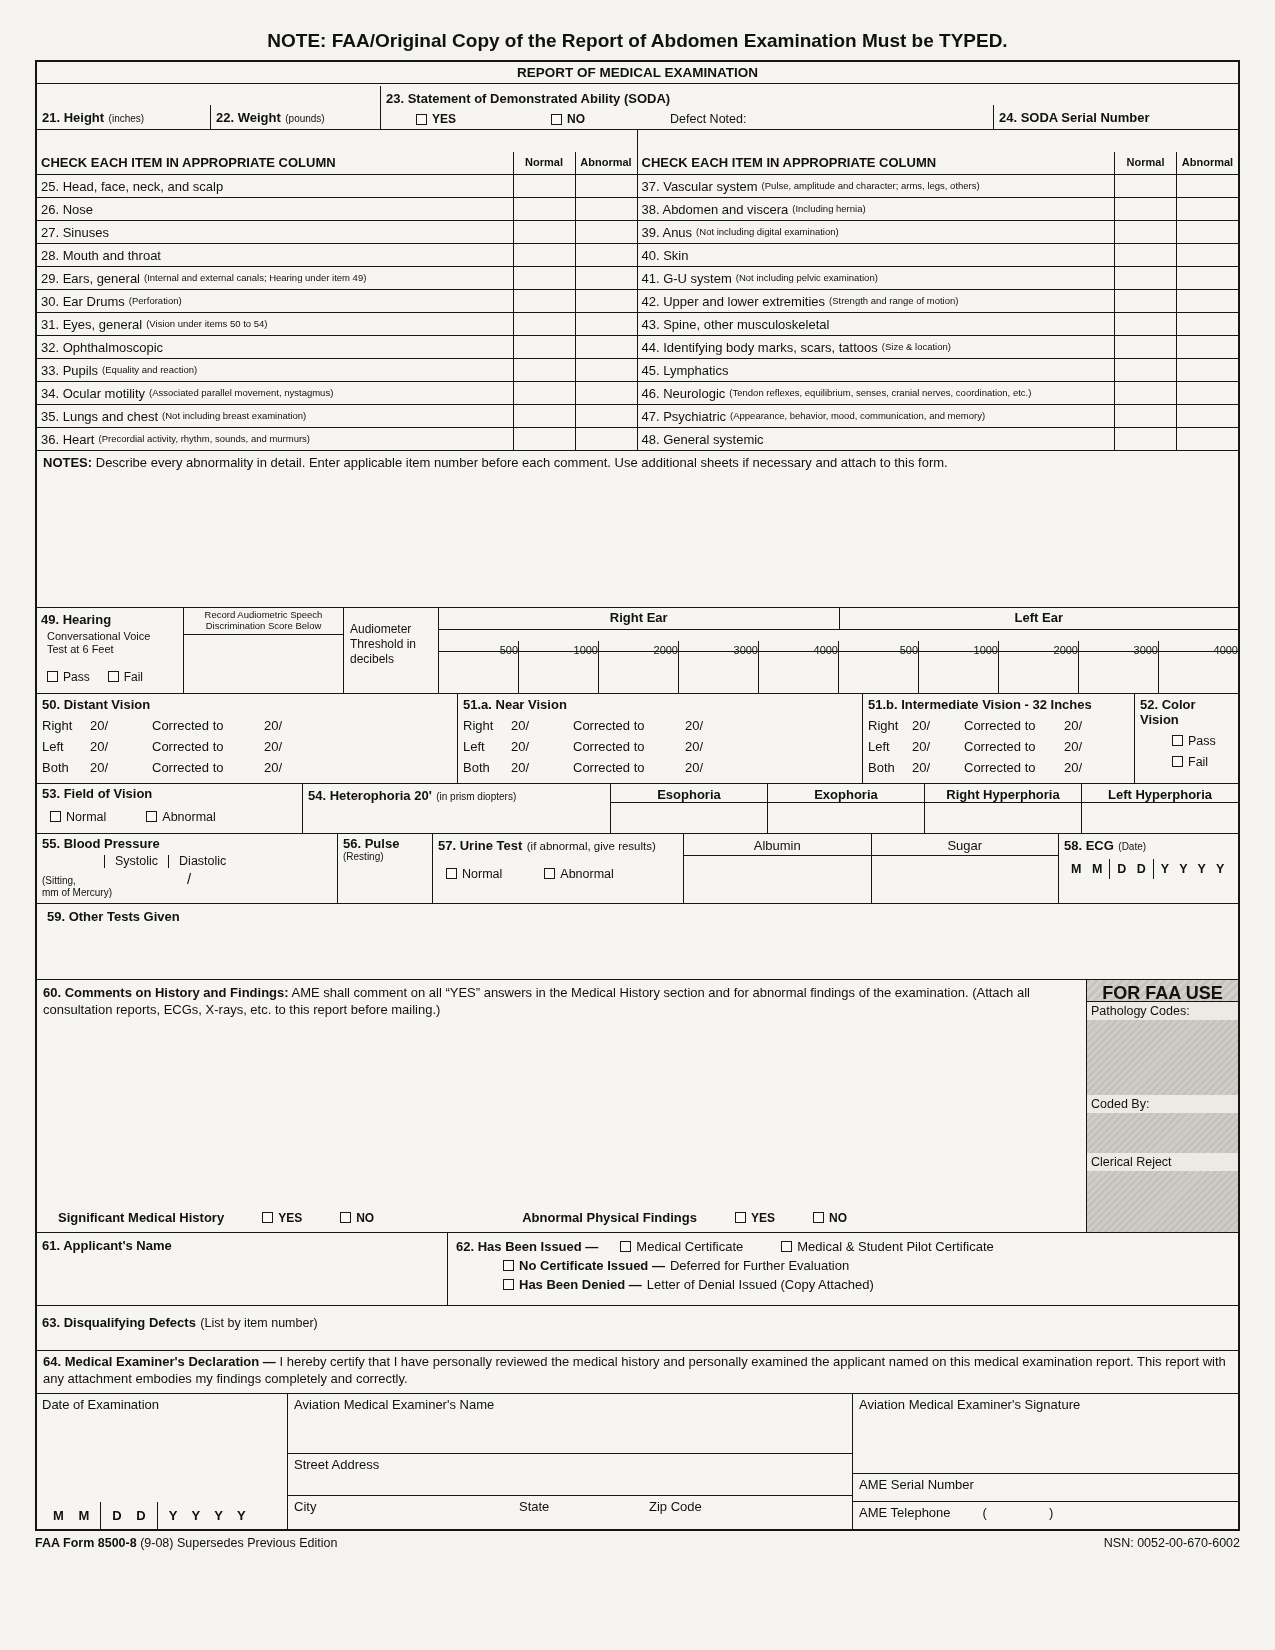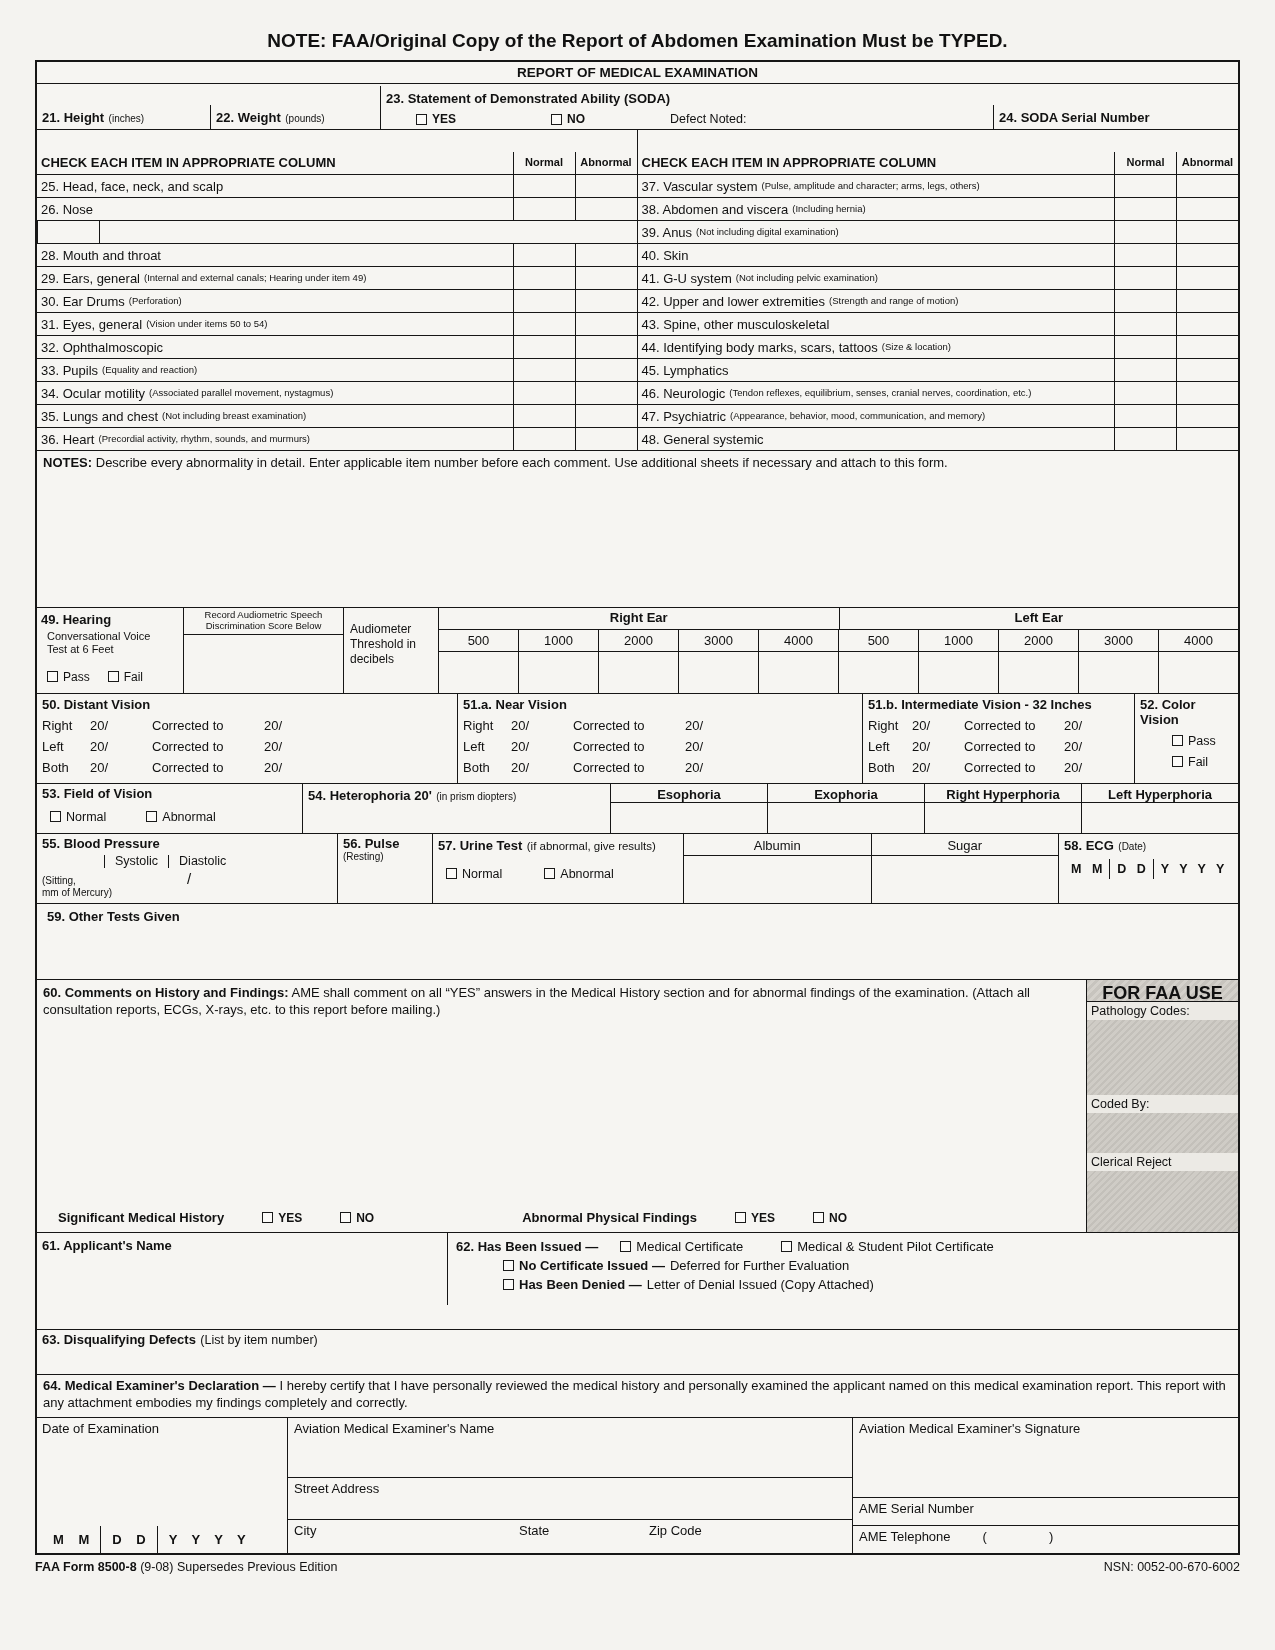--- a/index.html
+++ b/index.html
@@ -59,21 +59,21 @@
   .h-colB { width:160px; border-left:1px solid #161616; display:flex; flex-direction:column; }
   .h-record { font-size:9.5px; line-height:1.15; text-align:center; padding:2px 3px; border-bottom:1px solid #161616; }
   .h-record-space { flex:1; }
   .h-colC { width:95px; border-left:1px solid #161616; font-size:12px; line-height:1.25; padding:14px 6px 0; }
   .h-colD { flex:1; border-left:1px solid #161616; display:flex; flex-direction:column; }
   .h-ears { display:flex; height:22px; border-bottom:1px solid #161616; }
   .h-ear { width:50%; text-align:center; font-weight:bold; font-size:13px; padding-top:2px; }
   .h-ear + .h-ear { border-left:1px solid #161616; }
   .h-freqs, .h-vals { display:flex; }
   .h-freqs { height:22px; border-bottom:1px solid #161616; }
-  .h-f { flex:1; text-align:center; font-size:13px; padding-top:3px; }
+  .h-f { flex:1; text-align:right; font-size:11px; padding-top:3px;margin-top:11px; }
   .h-f + .h-f, .h-v + .h-v { border-left:1px solid #161616; }
   .h-vals { flex:1; }
   .h-v { flex:1; }
 
   
   .vision-sec { display:flex; height:90px; }
   .v-cell { padding:3px 5px; }
   .v-cell + .v-cell { border-left:1px solid #161616; }
   .v-50 { width:420px; }
   .v-51a { width:405px; }
@@ -138,21 +138,21 @@
   .name-sec { display:flex; height:73px; }
   .n-61 { width:410px; padding:3px 5px; }
   .n-62 { flex:1; border-left:1px solid #161616; padding:4px 8px; font-size:13px; }
   .i-line { display:flex; align-items:center; margin-top:2px; }
   .i-line.indent { padding-left:47px; margin-top:4px; }
   .i-gap1 { margin-left:22px; }
   .i-gap2 { margin-left:38px; }
   .i-rest { margin-left:5px; }
 
   
-  .disq-sec { height:45px; padding:0 5px;margin-top:24px; }
+  .disq-sec { height:45px; padding:7px 5px; }
   .disq-note { font-size:12.5px; font-weight:normal; }
   .decl-sec { height:43px; padding:3px 6px; font-size:13px; line-height:1.3; }
 
   
   .exam-sec { display:flex; height:136px; }
   .e-date { width:250px; display:flex; flex-direction:column; padding:3px 5px 0; }
   .e-datebox { margin-top:auto; display:flex; height:27px; font-size:13px; font-weight:bold; width:220px; }
   .e-dcell { display:flex; align-items:center; justify-content:center; white-space:pre; word-spacing:11px; padding:0 11px; }
   .e-dcell + .e-dcell { border-left:1px solid #161616; }
   .e-mid { width:565px; border-left:1px solid #161616; display:flex; flex-direction:column; }
@@ -224,20 +224,24 @@
         </div>
           <div class="check-row">
           <div class="cr-label">
             <span class="cr-main">26. Nose</span>
             <span class="cr-note"></span>
           </div>
           <div class="cr-cell"></div>
           <div class="cr-cell"></div>
         </div>
           <div class="check-row">
+          <div class="cr-label">
+            <span class="cr-main">27. Sinuses</span>
+            <span class="cr-note"></span>
+          </div>
           <div class="cr-cell"></div>
           <div class="cr-cell"></div>
         </div>
           <div class="check-row">
           <div class="cr-label">
             <span class="cr-main">28. Mouth and throat</span>
             <span class="cr-note"></span>
           </div>
           <div class="cr-cell"></div>
           <div class="cr-cell"></div>

